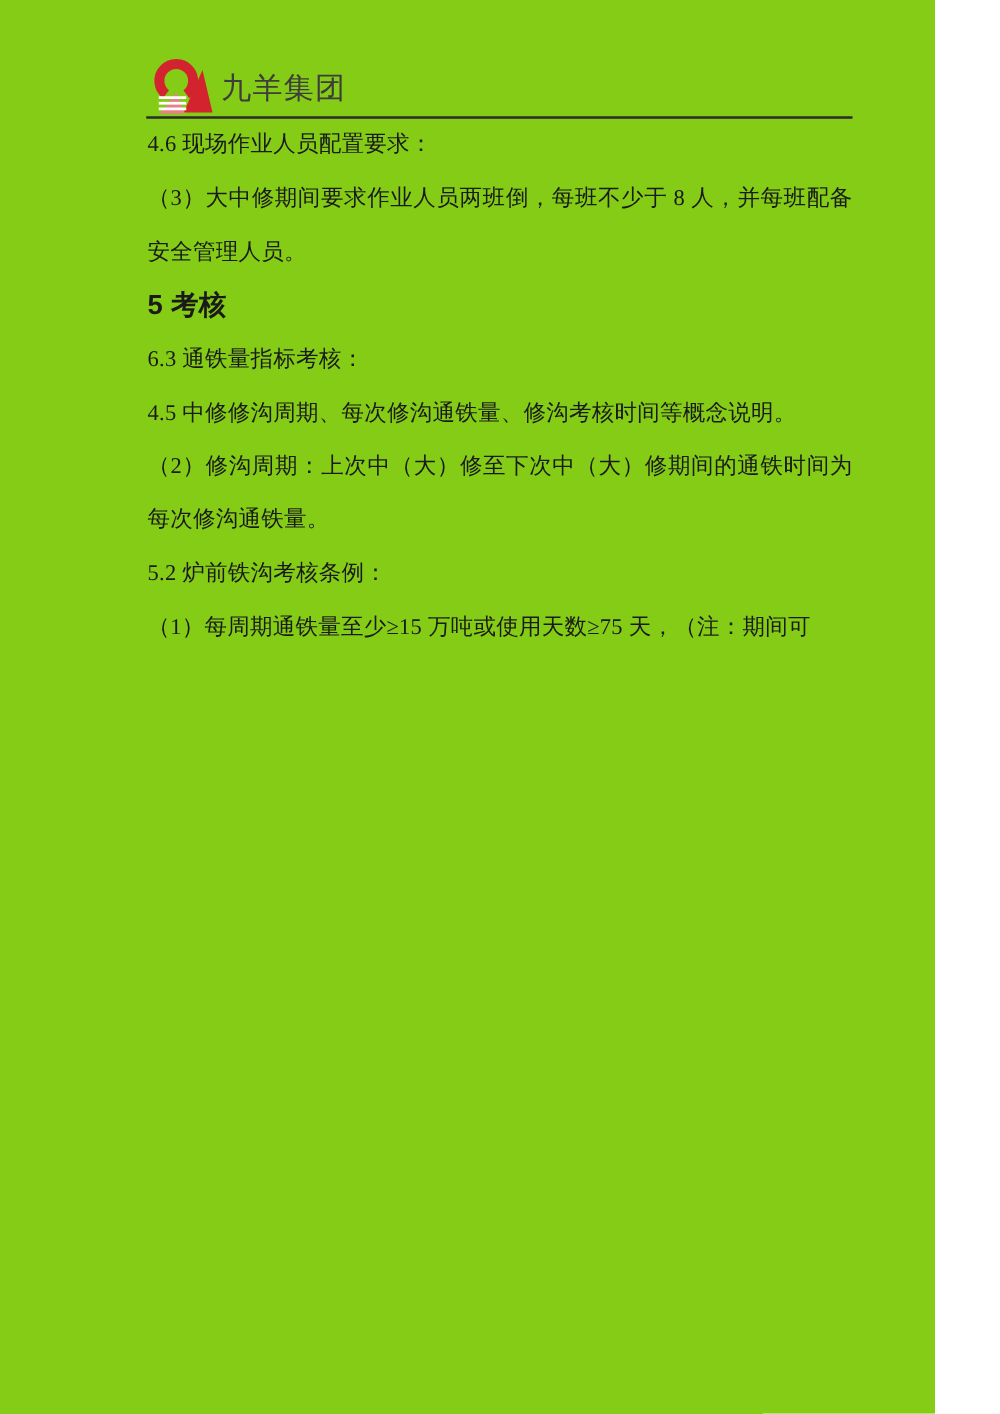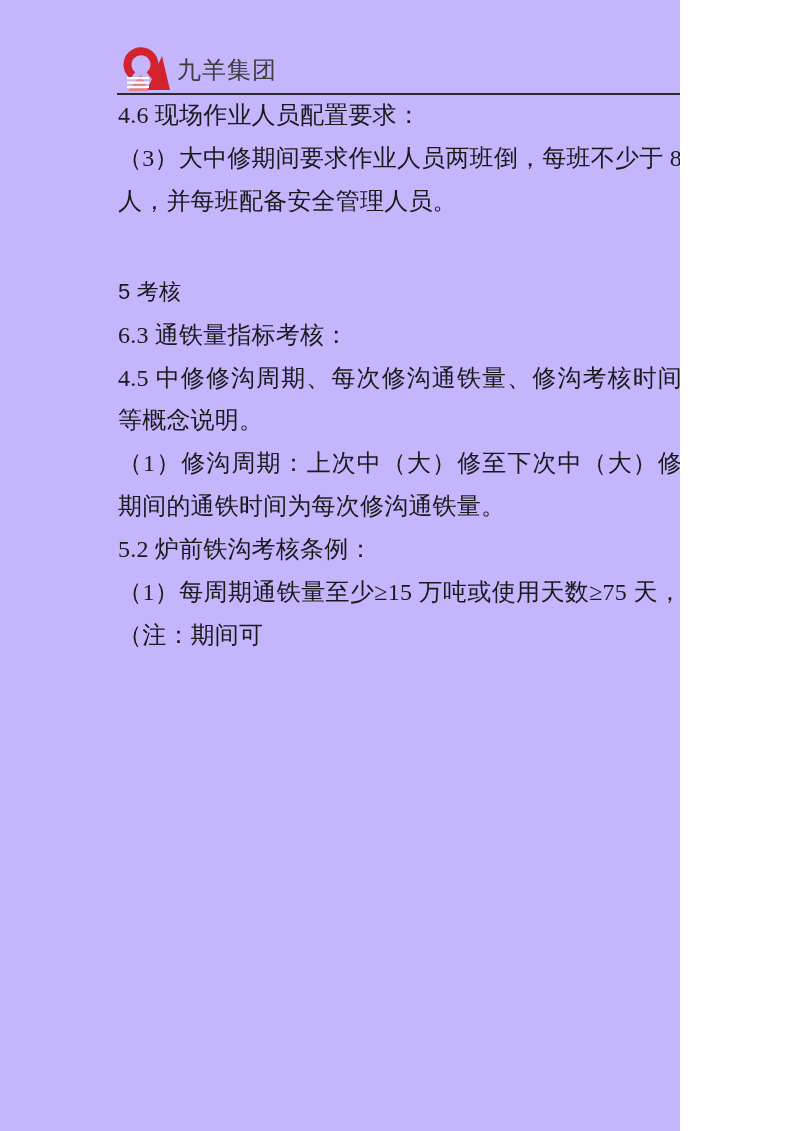--- a/index.html
+++ b/index.html
@@ -7,23 +7,23 @@
     --ink:#1a1a1a;
     --rule:#2b2b2b;
   }
   html,body{margin:0;padding:0;background:#ffffff;}
   body{
     font-family:"Liberation Serif","DejaVu Serif",serif;
     color:var(--ink);
   }
   .page{
     position:relative;
-    width:680px;
+    width:748px;
     height:1131px;
-    background:#c4b5fd;
+    background:#84cc16;
     overflow:hidden;
   }
   .letterhead{
     position:absolute;
     left:117px;
     top:46px;
     width:565px;
     height:48px;
     display:flex;
     align-items:center;
@@ -52,31 +52,30 @@
   }
   .doc-body{
     position:absolute;
     left:118px;
     top:94px;
     width:564px;
   }
   .doc-body p{
     margin:0;
     padding:0;
-    font-size:24px;
+    font-size:18px;
     line-height:42.9px;
     text-align:justify;
     letter-spacing:0.2px;
   }
   .doc-body p.heading{
     font-family:"Liberation Sans","DejaVu Sans",sans-serif;
-    font-weight:400;
+    font-weight:700;
     font-size:22px;
     text-align:left;
-    margin-top:48px;
   }
 </style>
 </head>
 <body>
 
 <div class="page">
 
   <div class="letterhead">
     <svg class="logo" viewBox="0 0 56 52" xmlns="http://www.w3.org/2000/svg" aria-hidden="true">
 
@@ -96,18 +95,18 @@
   </div>
 
   <div class="divider"></div>
 
   <main class="doc-body">
       <p class="body">4.6 现场作业人员配置要求：</p>
       <p class="body">（3）大中修期间要求作业人员两班倒，每班不少于 8 人，并每班配备安全管理人员。</p>
       <p class="heading">5 考核</p>
       <p class="body">6.3 通铁量指标考核：</p>
       <p class="body">4.5 中修修沟周期、每次修沟通铁量、修沟考核时间等概念说明。</p>
-      <p class="body">（1）修沟周期：上次中（大）修至下次中（大）修期间的通铁时间为每次修沟通铁量。</p>
+      <p class="body">（2）修沟周期：上次中（大）修至下次中（大）修期间的通铁时间为每次修沟通铁量。</p>
       <p class="body">5.2 炉前铁沟考核条例：</p>
       <p class="body">（1）每周期通铁量至少≥15 万吨或使用天数≥75 天，（注：期间可</p>
     </main>
 
 </div>
 
 </body></html>

